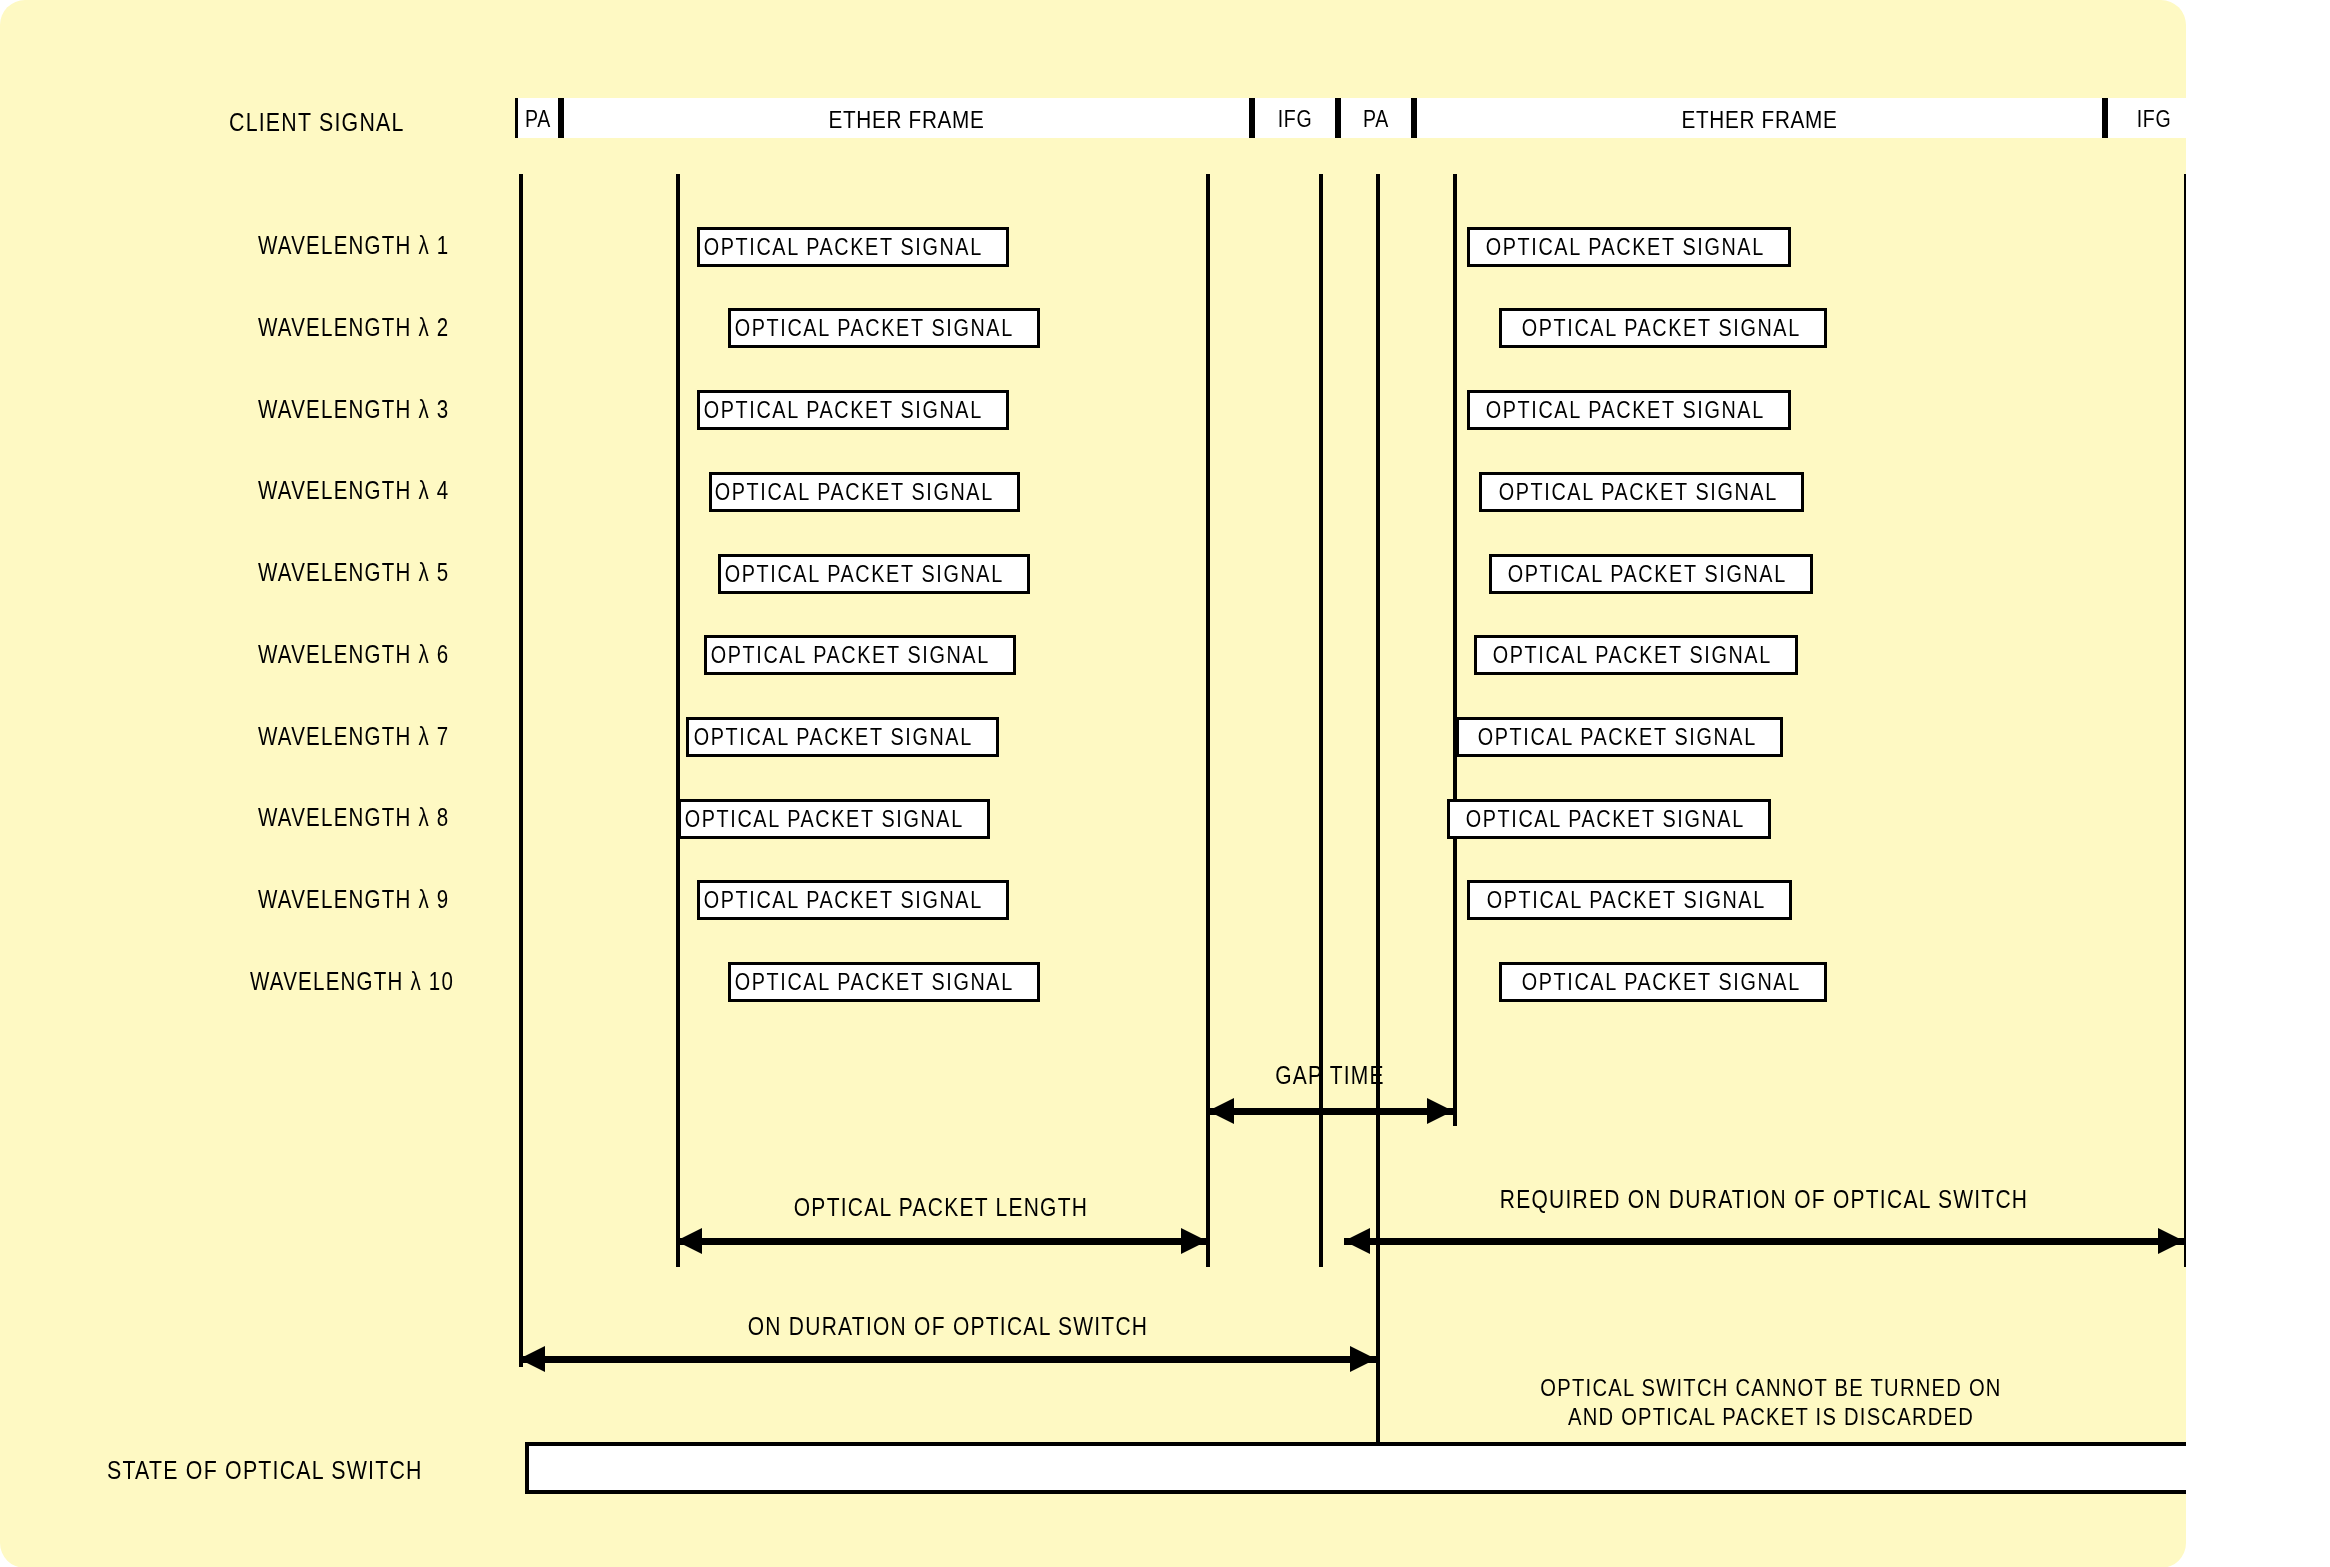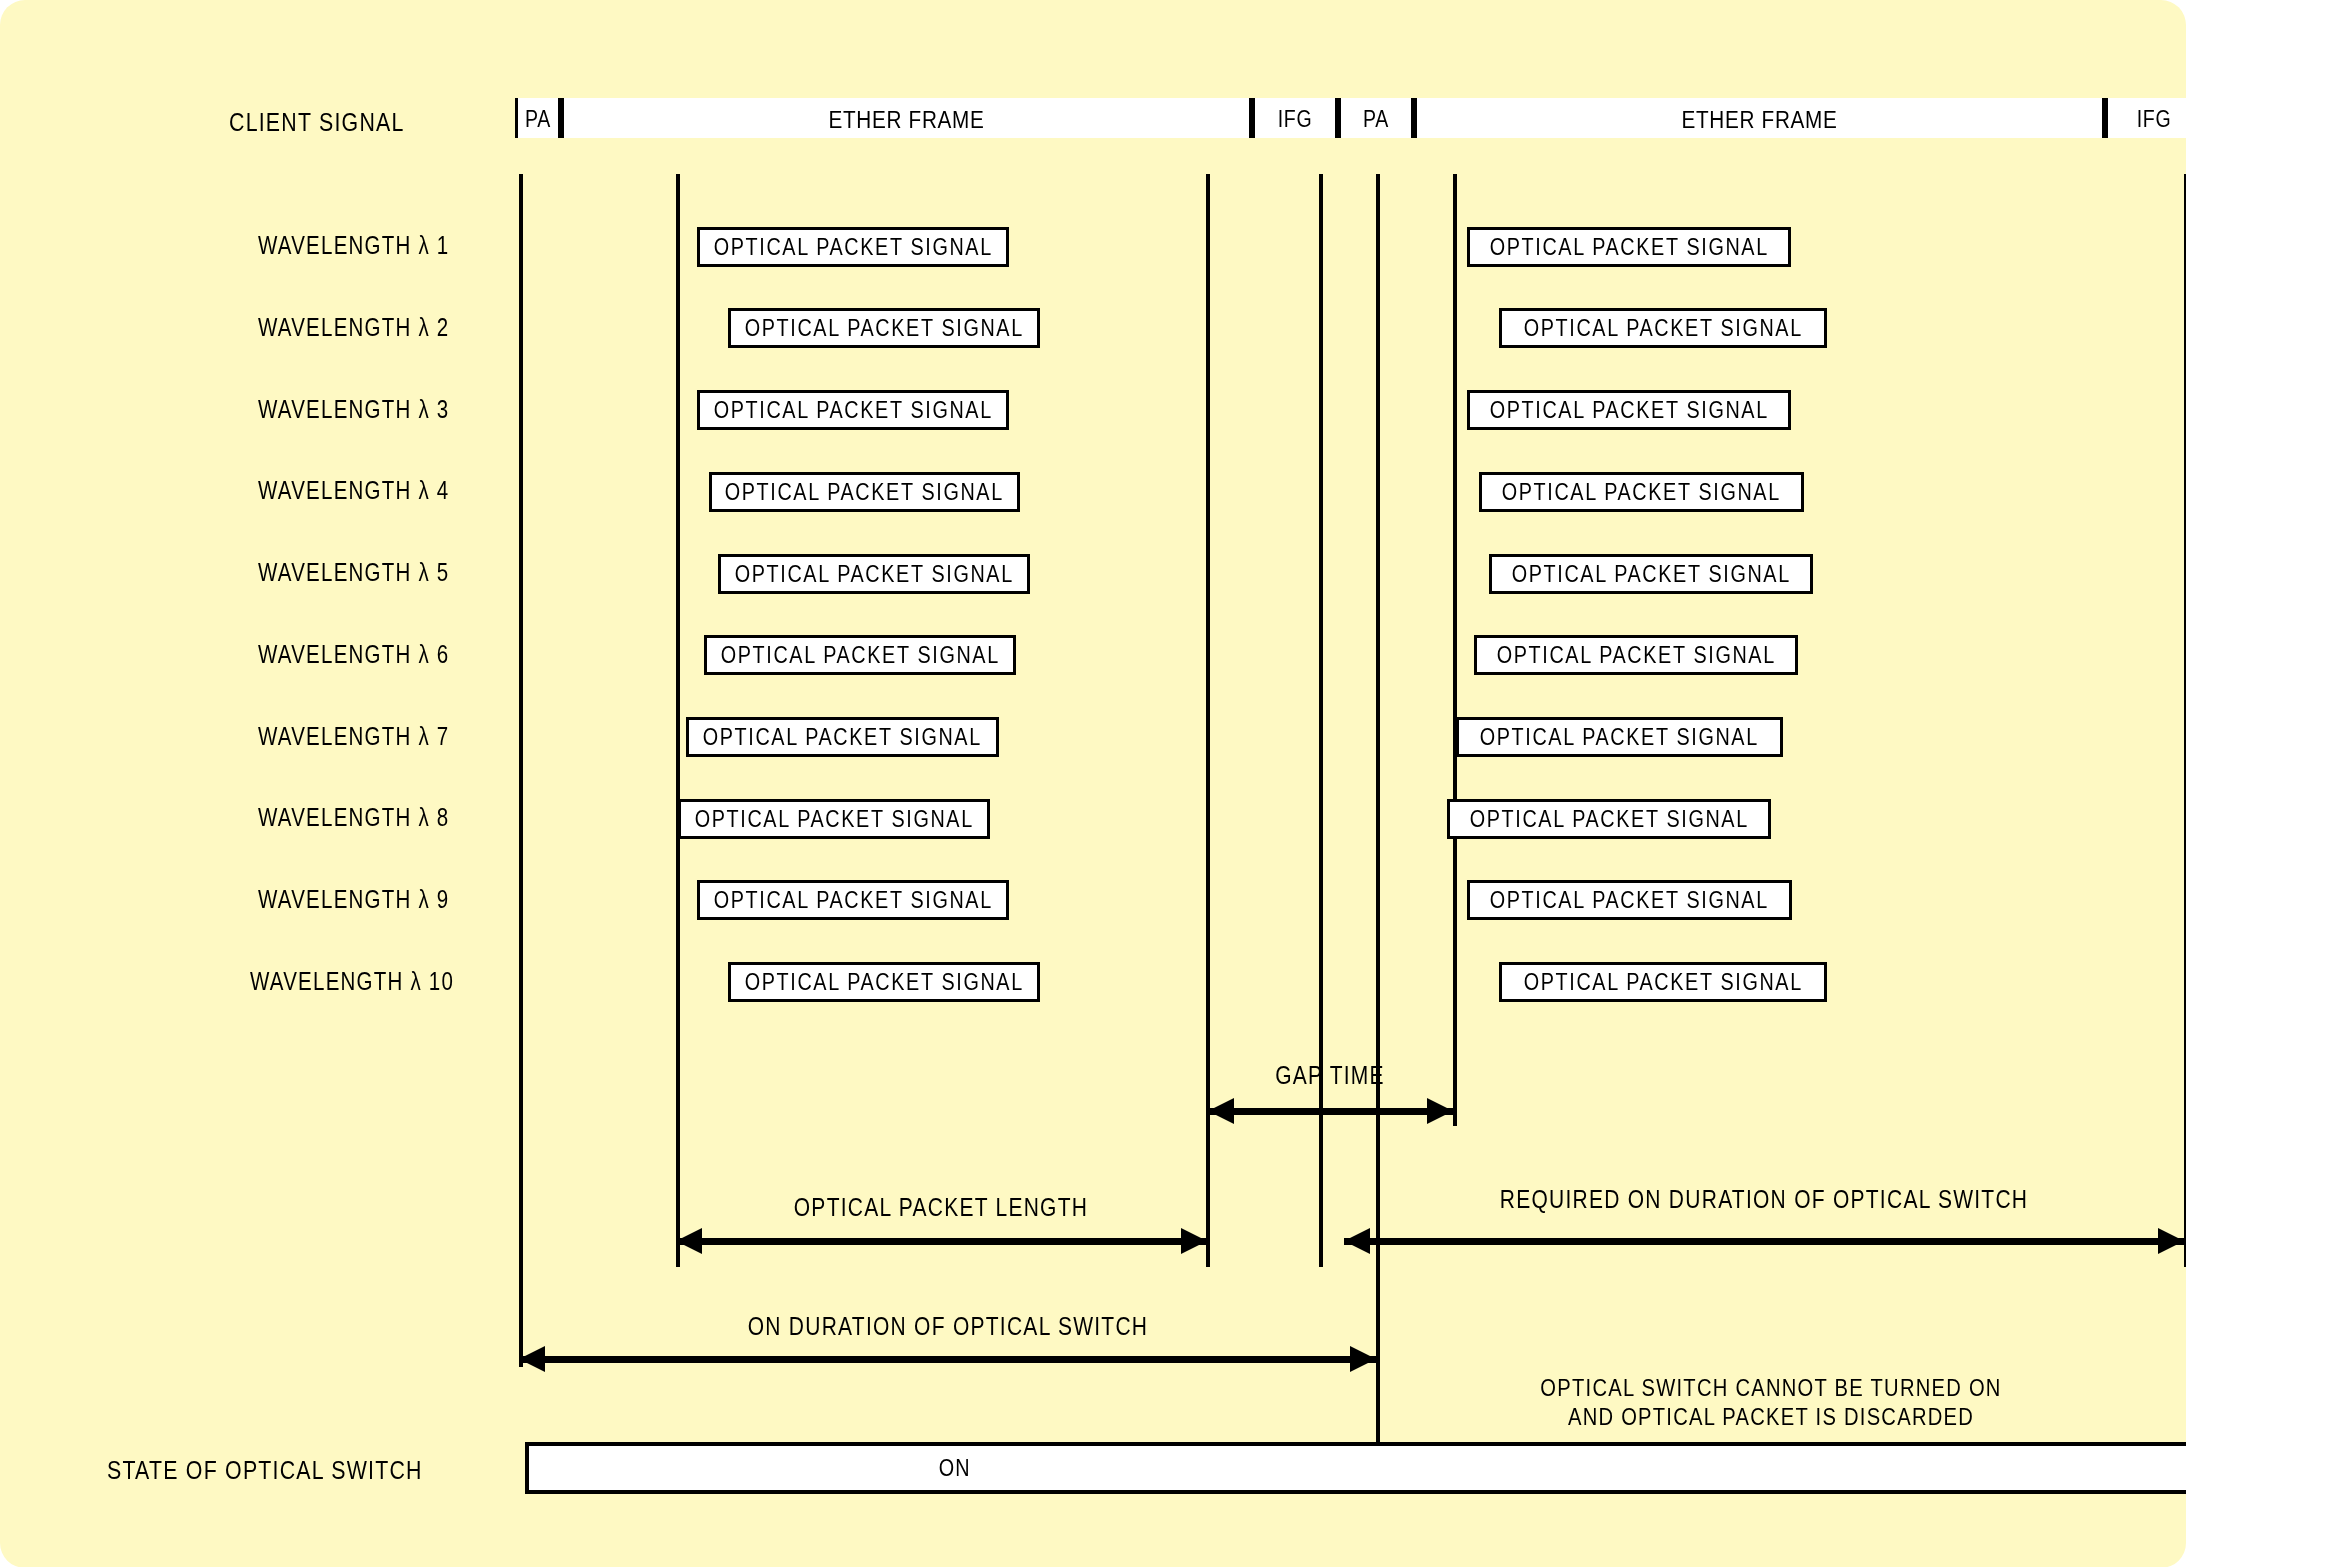--- a/index.html
+++ b/index.html
@@ -18,21 +18,21 @@
   
   .hdr-strip{position:absolute;box-sizing:border-box;border:3.8px solid #000;background:#fff;}
   .hdr-cell{position:absolute;box-sizing:border-box;border-left:3.8px solid #000;
             border-right:3.8px solid #000;background:#fff;}
   .hdr-text{position:absolute;white-space:nowrap;text-align:center;
             font-family:"Liberation Sans", sans-serif;letter-spacing:0.8px;
             transform:scaleX(0.85);}
 
   
   .pkt{position:absolute;box-sizing:border-box;border:3.8px solid #000;background:#fff;
-       display:flex;align-items:center;justify-content:center;}
+       display:flex;align-items:center;justify-content:flex-end;}
   .pkt span{font-family:"Liberation Sans", sans-serif;font-size:23px;
             letter-spacing:1.9px;white-space:nowrap;color:#000;
             transform:scaleX(0.86);}
 
   
   .arrow{position:absolute;height:0;}
   .arrow .shaft{position:absolute;left:0;right:0;top:-3.1px;height:6.9px;background:#000;}
   .arrow .head{position:absolute;top:-13px;width:0;height:0;
                border-top:13px solid transparent;border-bottom:13px solid transparent;}
   .arrow .head.l{left:0;border-right:26px solid #000;}
@@ -177,19 +177,16 @@
       </div>
       <div class="lbl cen" style="left: 948px; top: 1312px; font-size: 25px; transform: translateX(-50%) scaleX(0.84);">ON DURATION OF OPTICAL SWITCH</div>
     </div>
 
   <div class="lbl cen" style="left:1771px;top:1374px;font-size:24px;transform:translateX(-50%) scaleX(0.84);">OPTICAL SWITCH CANNOT BE TURNED ON</div>
   <div class="lbl cen" style="left:1771px;top:1403px;font-size:24px;transform:translateX(-50%) scaleX(0.84);">AND OPTICAL PACKET IS DISCARDED</div>
 
   <div class="lbl" style="left:107px;top:1455px;font-size:26px;">STATE OF OPTICAL SWITCH</div>
 
   <div class="state-bar" id="state-bar" style="left: 525px; top: 1442px; width: 1674px; height: 52px;">
-      <div class="state-seg" style="width: 851px;">
-        <span>ON</span>
-      </div>
     </div>
 
 </div>
 
 
 </body></html>

